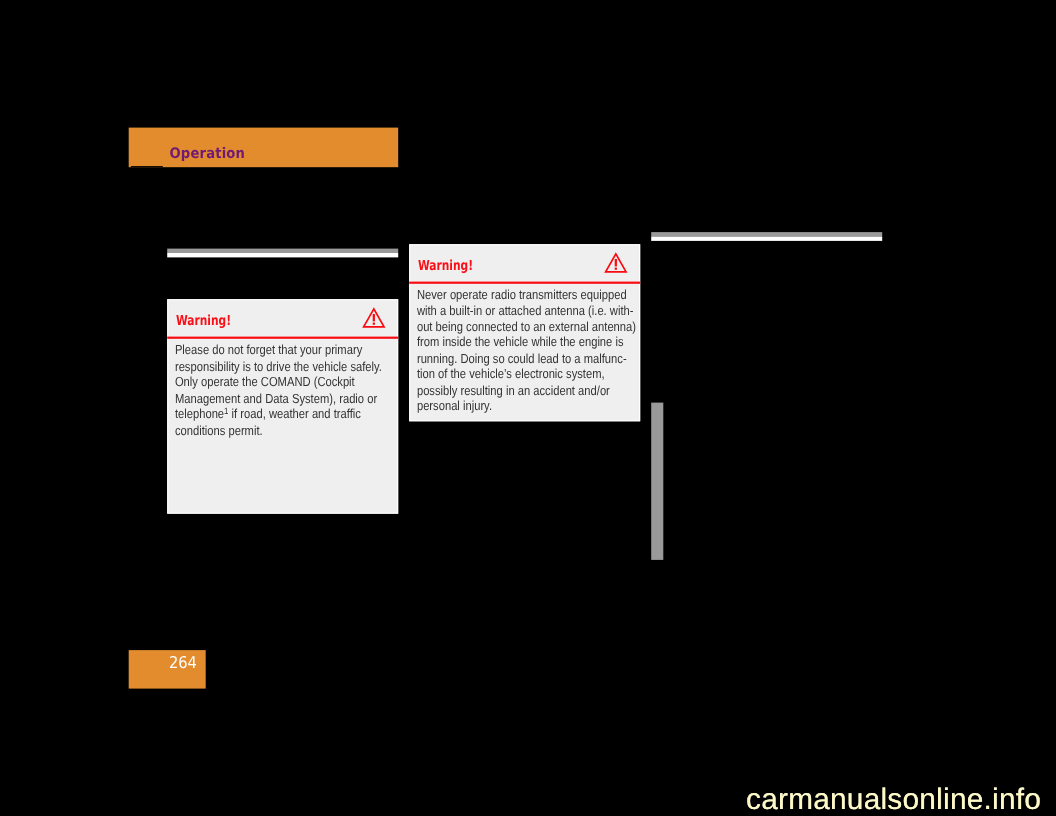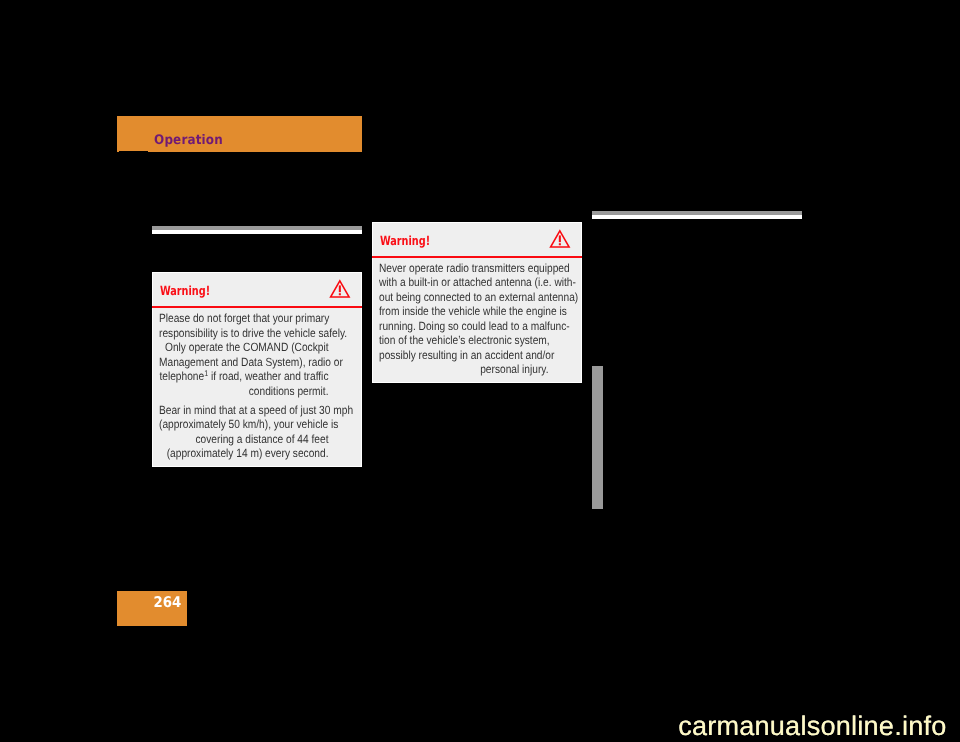--- a/index.html
+++ b/index.html
@@ -23,26 +23,26 @@
   }
   .rule{position:absolute;height:8px;}
   .rule .gray{position:absolute;left:0;top:0;width:100%;height:4px;background:#9a9a9a;}
   .rule .white{position:absolute;left:0;top:4px;width:100%;height:4px;background:#fff;}
   .warnbox{position:absolute;background:#efefef;box-sizing:border-box;border:1px solid #fff;}
   .warnhead{position:relative;height:42px;}
   .warnhead .redline{position:absolute;left:-1px;right:-1px;top:33px;height:2px;background:#fa0a11;}
   .warnhead .wtitle{position:absolute;left:6.7px;top:11.6px;color:#fa0f17;font-family:"DejaVu Sans",sans-serif;font-stretch:condensed;font-weight:bold;font-size:12.6px;line-height:1;transform:scaleX(0.855);transform-origin:0 50%;}
   .wicon{position:absolute;left:176.5px;top:7.3px;width:19.7px;height:17.4px;overflow:visible;}
   .warnbody{padding:0;position:absolute;left:6px;top:38.4px;right:4px;}
-  .warnbody p{margin:0 0 4.6px 0;font-size:11.9px;line-height:14.45px;color:#333;text-align:right;}
+  .warnbody p{margin:0 0 4.6px 0;font-size:11.9px;line-height:14.45px;color:#333;}
   .warnbody p:last-child{margin-bottom:0;}
   .warnbody .ln{display:block;white-space:nowrap;transform:scaleX(0.856);transform-origin:0 50%;}
   .warnbody sup{font-size:8.4px;vertical-align:baseline;position:relative;top:-4.2px;line-height:0;display:inline-block;height:0;overflow:visible;}
   .pagenum{position:absolute;left:117px;top:590.5px;width:70px;height:35.5px;background:#e28c2e;}
-  .pagenum span{position:absolute;left:36.6px;top:5.4px;line-height:1;color:#fff;font-family:"DejaVu Sans",sans-serif;font-stretch:condensed;font-weight:bold;font-size:14.8px;display:inline-block;letter-spacing:0px;}
+  .pagenum span{position:absolute;left:36.6px;top:5.4px;line-height:1;color:#fff;font-family:"DejaVu Sans",sans-serif;font-stretch:condensed;font-weight:normal;font-size:14.8px;display:inline-block;letter-spacing:0px;}
   .vbar{position:absolute;background:#9a9a9a;}
   .watermark{position:absolute;color:#fef9c3;font-size:27px;line-height:1;letter-spacing:0.27px;text-shadow:0 0 0.4px #a3a3a3,0.25px 0 0.3px #a3a3a3;}
 </style>
 </head>
 <body>
 
 <div class="page">
   <div class="section-tab">
     <div class="notch"></div>
     <div class="label">Operation</div>
@@ -68,26 +68,20 @@
     </div>
     <div class="warnbody">
         <p>
           <span class="ln">Please do not forget that your primary</span>
           <span class="ln">responsibility is to drive the vehicle safely.</span>
           <span class="ln">Only operate the COMAND (Cockpit</span>
           <span class="ln">Management and Data System), radio or</span>
           <span class="ln">telephone<sup>1</sup> if road, weather and traffic</span>
           <span class="ln">conditions permit.</span>
         </p>
-        <p>
-          <span class="ln">Bear in mind that at a speed of just 30 mph</span>
-          <span class="ln">(approximately 50 km/h), your vehicle is</span>
-          <span class="ln">covering a distance of 44 feet</span>
-          <span class="ln">(approximately 14 m) every second.</span>
-        </p>
       </div>
   </div>
 
   <div class="warnbox" style="left:372px;top:222px;width:210px;height:161px;">
     <div class="warnhead">
       <div class="wtitle">Warning!</div>
       <div class="redline"></div>
       <svg class="wicon" viewBox="0 0 20 18">
         <path d="M10 0.8 L19.6 17.7 L0.4 17.7 Z" fill="none" stroke="#fa0a11" stroke-width="1.6" stroke-linejoin="miter"></path>
         <rect x="8.95" y="5.6" width="2.1" height="7.0" fill="#fa0a11"></rect>

